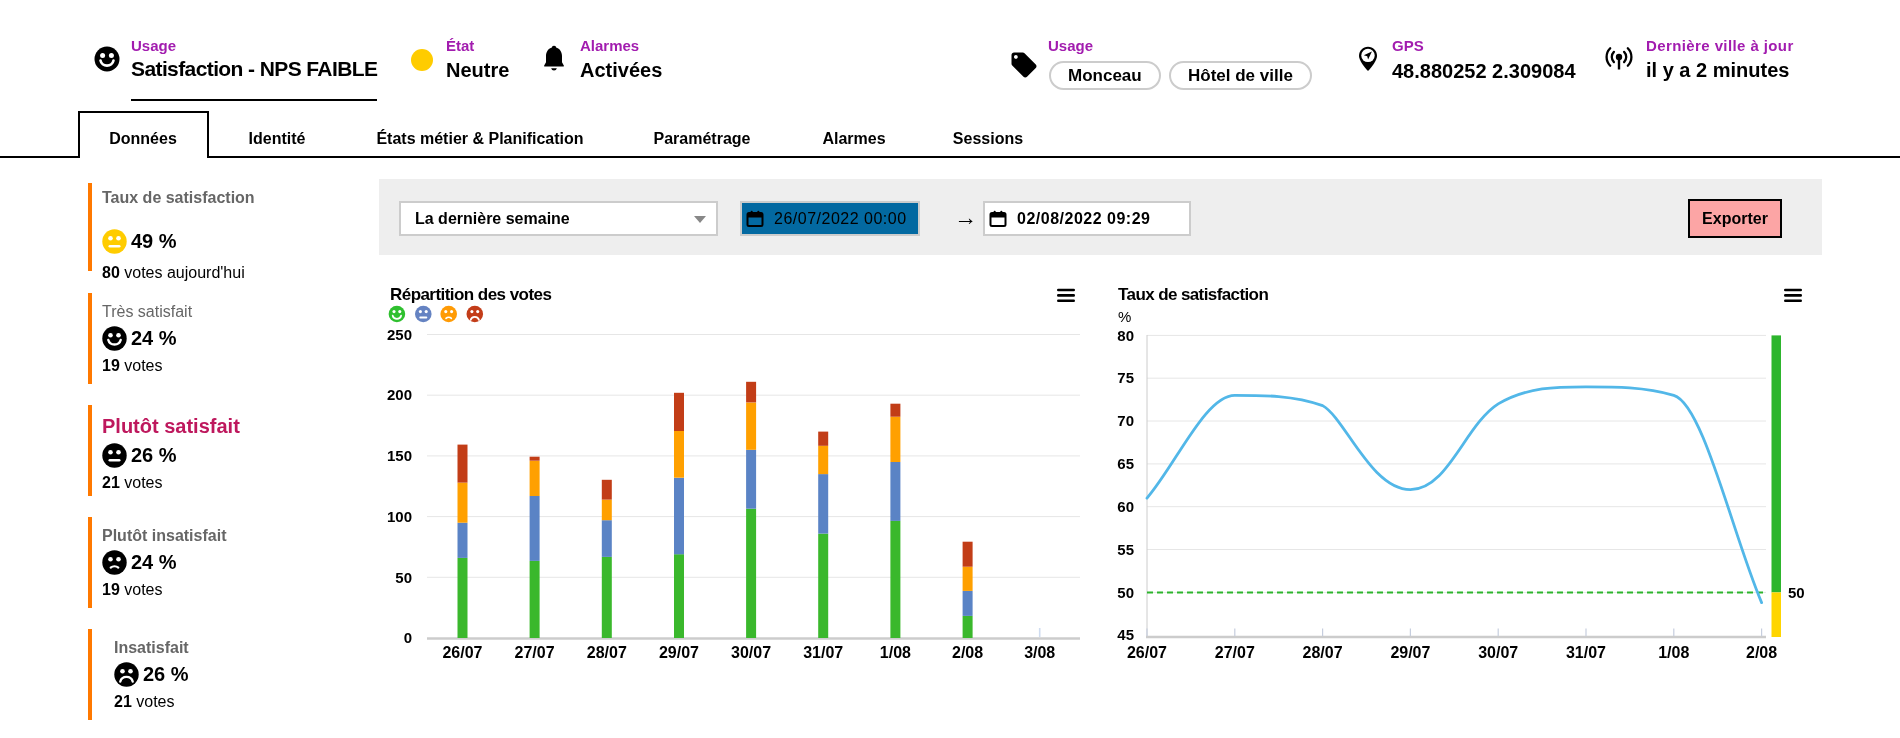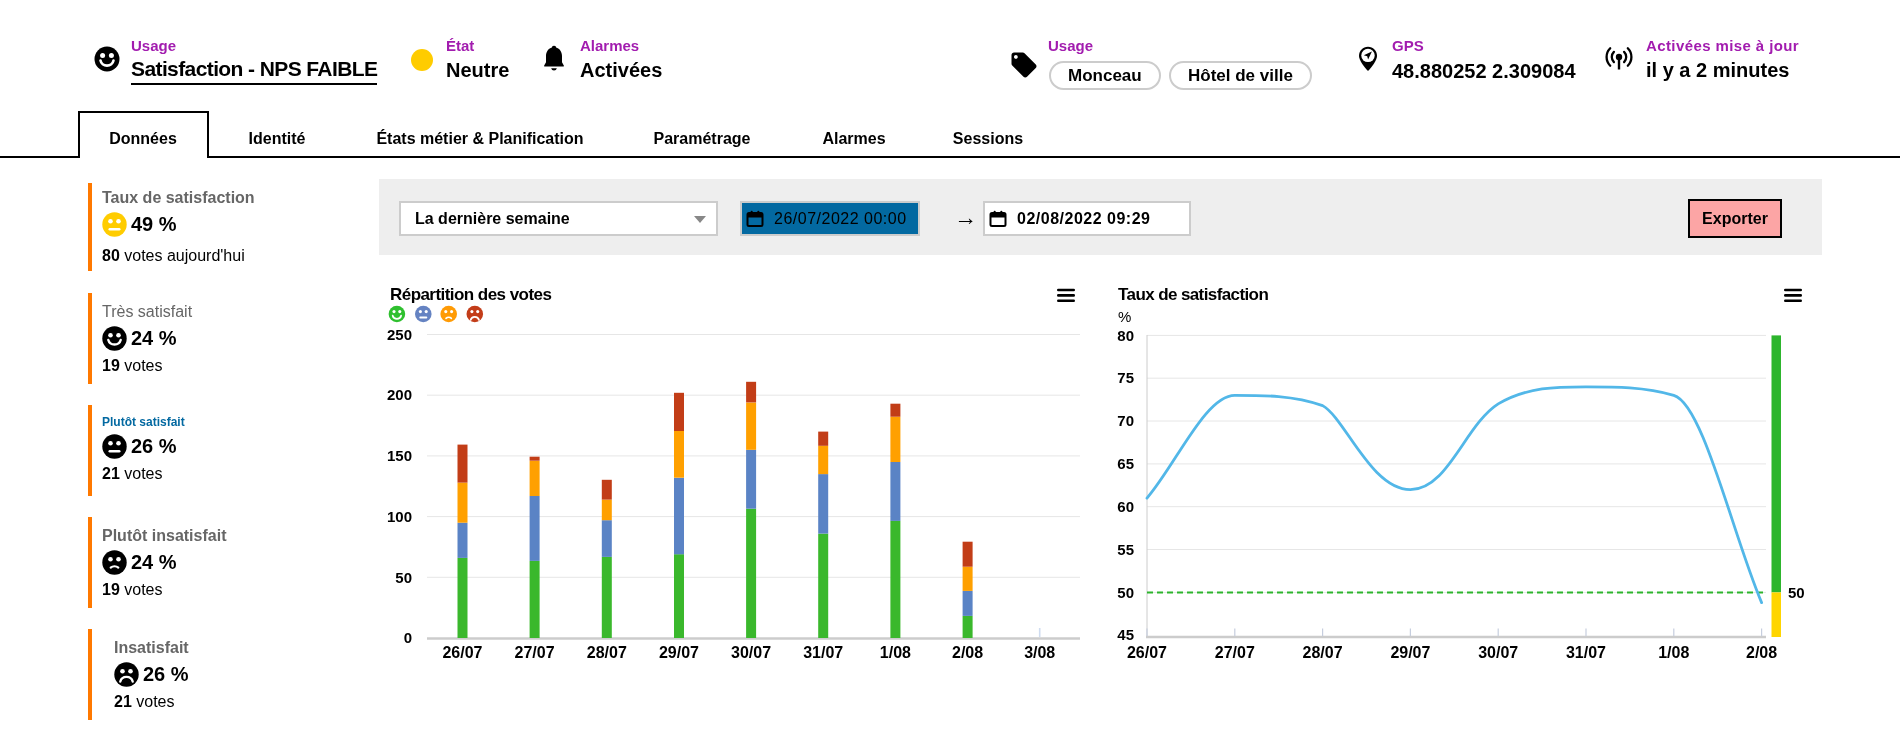--- a/index.html
+++ b/index.html
@@ -14,21 +14,21 @@
 <body>
 <div id="page">
 
   <svg class="abs" style="left:94px;top:46px" width="26" height="26" viewBox="0 0 26 26">
     <circle cx="13" cy="13" r="12.5" fill="#000"></circle>
     <circle cx="8.6" cy="9.6" r="2.5" fill="#fff"></circle>
     <circle cx="17.4" cy="9.6" r="2.5" fill="#fff"></circle>
     <path d="M 6.5 14.5 A 6.6 6.2 0 0 0 19.5 14.5" fill="none" stroke="#fff" stroke-width="2.6" stroke-linecap="round"></path>
   </svg>
   <div class="abs lbl" style="left:131px;top:37px">Usage</div>
-  <div class="abs val" style="left:131px;top:57px;font-size:21px;letter-spacing:-0.6px;border-bottom:2px solid #000;padding-bottom:2px">Satisfaction - NPS FAIBLE</div>
+  <div class="abs val" style="left:131px;top:57px;font-size:21px;letter-spacing:-0.6px;border-bottom:2px solid #000;padding-bottom:18px">Satisfaction - NPS FAIBLE</div>
 
   <div class="abs" style="left:411px;top:49px;width:22px;height:22px;border-radius:50%;background:#ffcc00"></div>
   <div class="abs lbl" style="left:446px;top:37px">État</div>
   <div class="abs val" style="left:446px;top:59px">Neutre</div>
 
   <svg class="abs" style="left:541px;top:45px" width="26" height="28" viewBox="0 0 26 28">
     <rect x="10.8" y="0.8" width="4.4" height="4" rx="2" fill="#000"></rect>
     <path d="M13 2.2 C 8.1 2.2 5 6.2 5 11 L 5 17.2 L 3.2 20.4 C 2.9 21.1 3.2 21.6 3.9 21.6 L 22.1 21.6 C 22.8 21.6 23.1 21.1 22.8 20.4 L 21 17.2 L 21 11 C 21 6.2 17.9 2.2 13 2.2 Z" fill="#000"></path>
     <path d="M 10.1 23.3 A 3 3 0 0 0 15.9 23.3 Z" fill="#000"></path>
   </svg>
@@ -51,35 +51,35 @@
   <div class="abs val" style="left:1392px;top:60px">48.880252 2.309084</div>
 
   <svg class="abs" style="left:1605px;top:46px" width="28" height="26" viewBox="0 0 28 26">
     <circle cx="14" cy="11" r="3.2" fill="#000"></circle>
     <rect x="12.8" y="11" width="2.4" height="12.5" fill="#000"></rect>
     <path d="M 8.9 5.9 A 7.2 7.2 0 0 0 8.9 16.1" fill="none" stroke="#000" stroke-width="2.3" stroke-linecap="round"></path>
     <path d="M 19.1 5.9 A 7.2 7.2 0 0 1 19.1 16.1" fill="none" stroke="#000" stroke-width="2.3" stroke-linecap="round"></path>
     <path d="M 5.2 2.3 A 12.3 12.3 0 0 0 5.2 19.7" fill="none" stroke="#000" stroke-width="2.3" stroke-linecap="round"></path>
     <path d="M 22.8 2.3 A 12.3 12.3 0 0 1 22.8 19.7" fill="none" stroke="#000" stroke-width="2.3" stroke-linecap="round"></path>
   </svg>
-  <div class="abs lbl" style="left:1646px;top:37px;letter-spacing:0.4px">Activées mise à jour</div>
+  <div class="abs lbl" style="left:1646px;top:37px;letter-spacing:0.4px">Dernière ville à jour</div>
   <div class="abs val" style="left:1646px;top:59px">il y a 2 minutes</div>
 
   <div class="abs" style="left:0;top:111px;width:1900px;height:47px;border-bottom:2px solid #000"></div>
   <div class="abs" style="left:78px;top:111px;width:131px;height:47px;background:#fff;border:2px solid #000;border-bottom:none"></div>
   <div class="tabt" style="left:143px">Données</div>
   <div class="tabt" style="left:277px">Identité</div>
   <div class="tabt" style="left:480px">États métier &amp; Planification</div>
   <div class="tabt" style="left:702px">Paramétrage</div>
   <div class="tabt" style="left:854px">Alarmes</div>
   <div class="tabt" style="left:988px">Sessions</div>
 
   <div class="abs" style="left:88px;top:183px;width:270px;height:88px;border-left:4px solid #ff7900;padding:6px 0 0 10px">
     <div style="font-size:16px;font-weight:bold;color:#666">Taux de satisfaction</div>
-    <div style="margin-top:5px;display:flex;align-items:center">
+    <div style="margin-top:22px;display:flex;align-items:center">
       <svg width="25" height="25" viewBox="0 0 25 25">
           <circle cx="12.5" cy="12.5" r="12.2" fill="#ffcc00"></circle>
           <circle cx="8.5" cy="9.2" r="2.3" fill="#fff"></circle>
           <circle cx="16.5" cy="9.2" r="2.3" fill="#fff"></circle>
           <rect x="6.5" y="16" width="12" height="2.6" rx="1.3" fill="#fff"></rect>
         </svg>
       <span style="font-size:20px;font-weight:bold;margin-left:4px">49&nbsp;%</span>
     </div>
     <div style="margin-top:10px;font-size:16px"><b>80</b> votes aujourd'hui</div>
   </div>
@@ -92,21 +92,21 @@
           <circle cx="8.5" cy="9.2" r="2.3" fill="#fff"></circle>
           <circle cx="16.5" cy="9.2" r="2.3" fill="#fff"></circle>
           <path d="M 6.3 14 A 6.4 6 0 0 0 18.7 14" fill="none" stroke="#fff" stroke-width="2.4" stroke-linecap="round"></path>
         </svg>
       <span style="font-size:20px;font-weight:bold;margin-left:4px">24&nbsp;%</span>
     </div>
     <div style="margin-top:6px;font-size:16px"><b>19</b> votes</div>
   </div>
 
   <div class="abs" style="left:88px;top:405px;width:270px;height:91px;border-left:4px solid #ff7900;padding:10px 0 0 10px">
-    <div style="font-size:12px;font-weight:bold;color:#0369a1">Plutôt satisfait</div>
+    <div style="font-size:20px;font-weight:bold;color:#be185d">Plutôt satisfait</div>
     <div style="margin-top:5px;display:flex;align-items:center">
       <svg width="25" height="25" viewBox="0 0 25 25">
           <circle cx="12.5" cy="12.5" r="12.2" fill="#000"></circle>
           <circle cx="8.5" cy="9.2" r="2.3" fill="#fff"></circle>
           <circle cx="16.5" cy="9.2" r="2.3" fill="#fff"></circle>
           <rect x="6.5" y="16" width="12" height="2.6" rx="1.3" fill="#fff"></rect>
         </svg>
       <span style="font-size:20px;font-weight:bold;margin-left:4px">26&nbsp;%</span>
     </div>
     <div style="margin-top:6px;font-size:16px"><b>21</b> votes</div>

